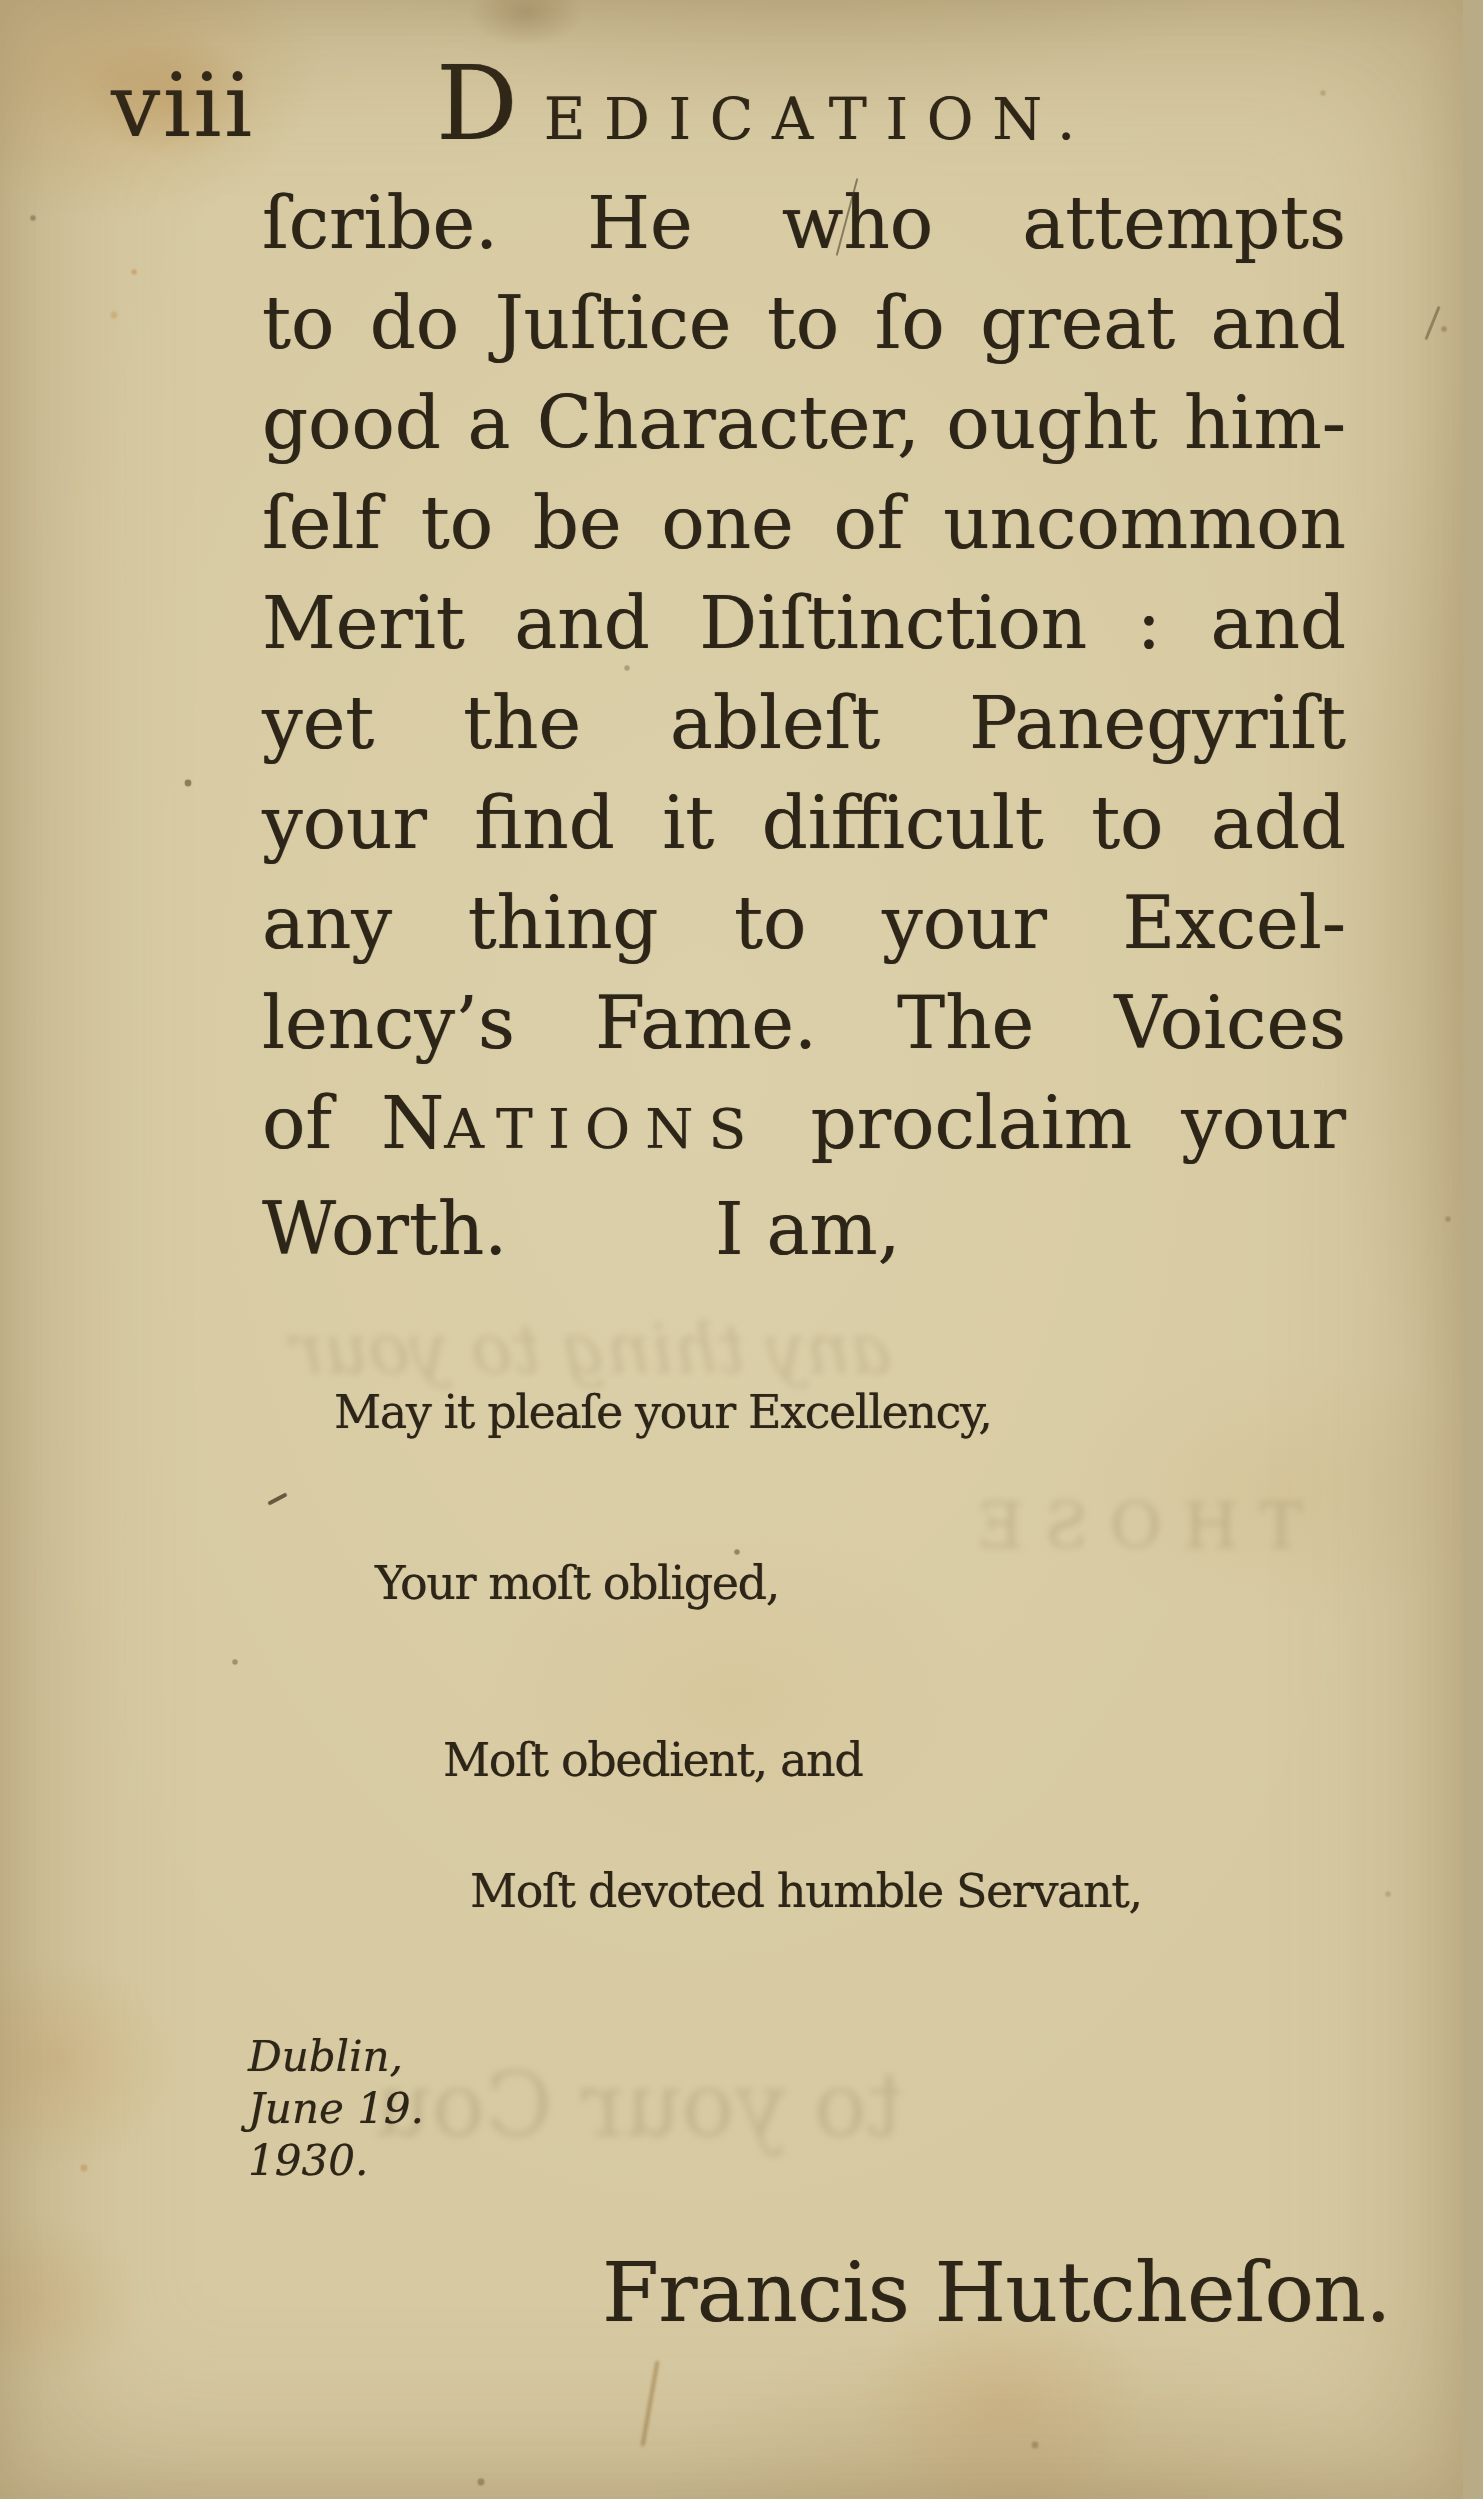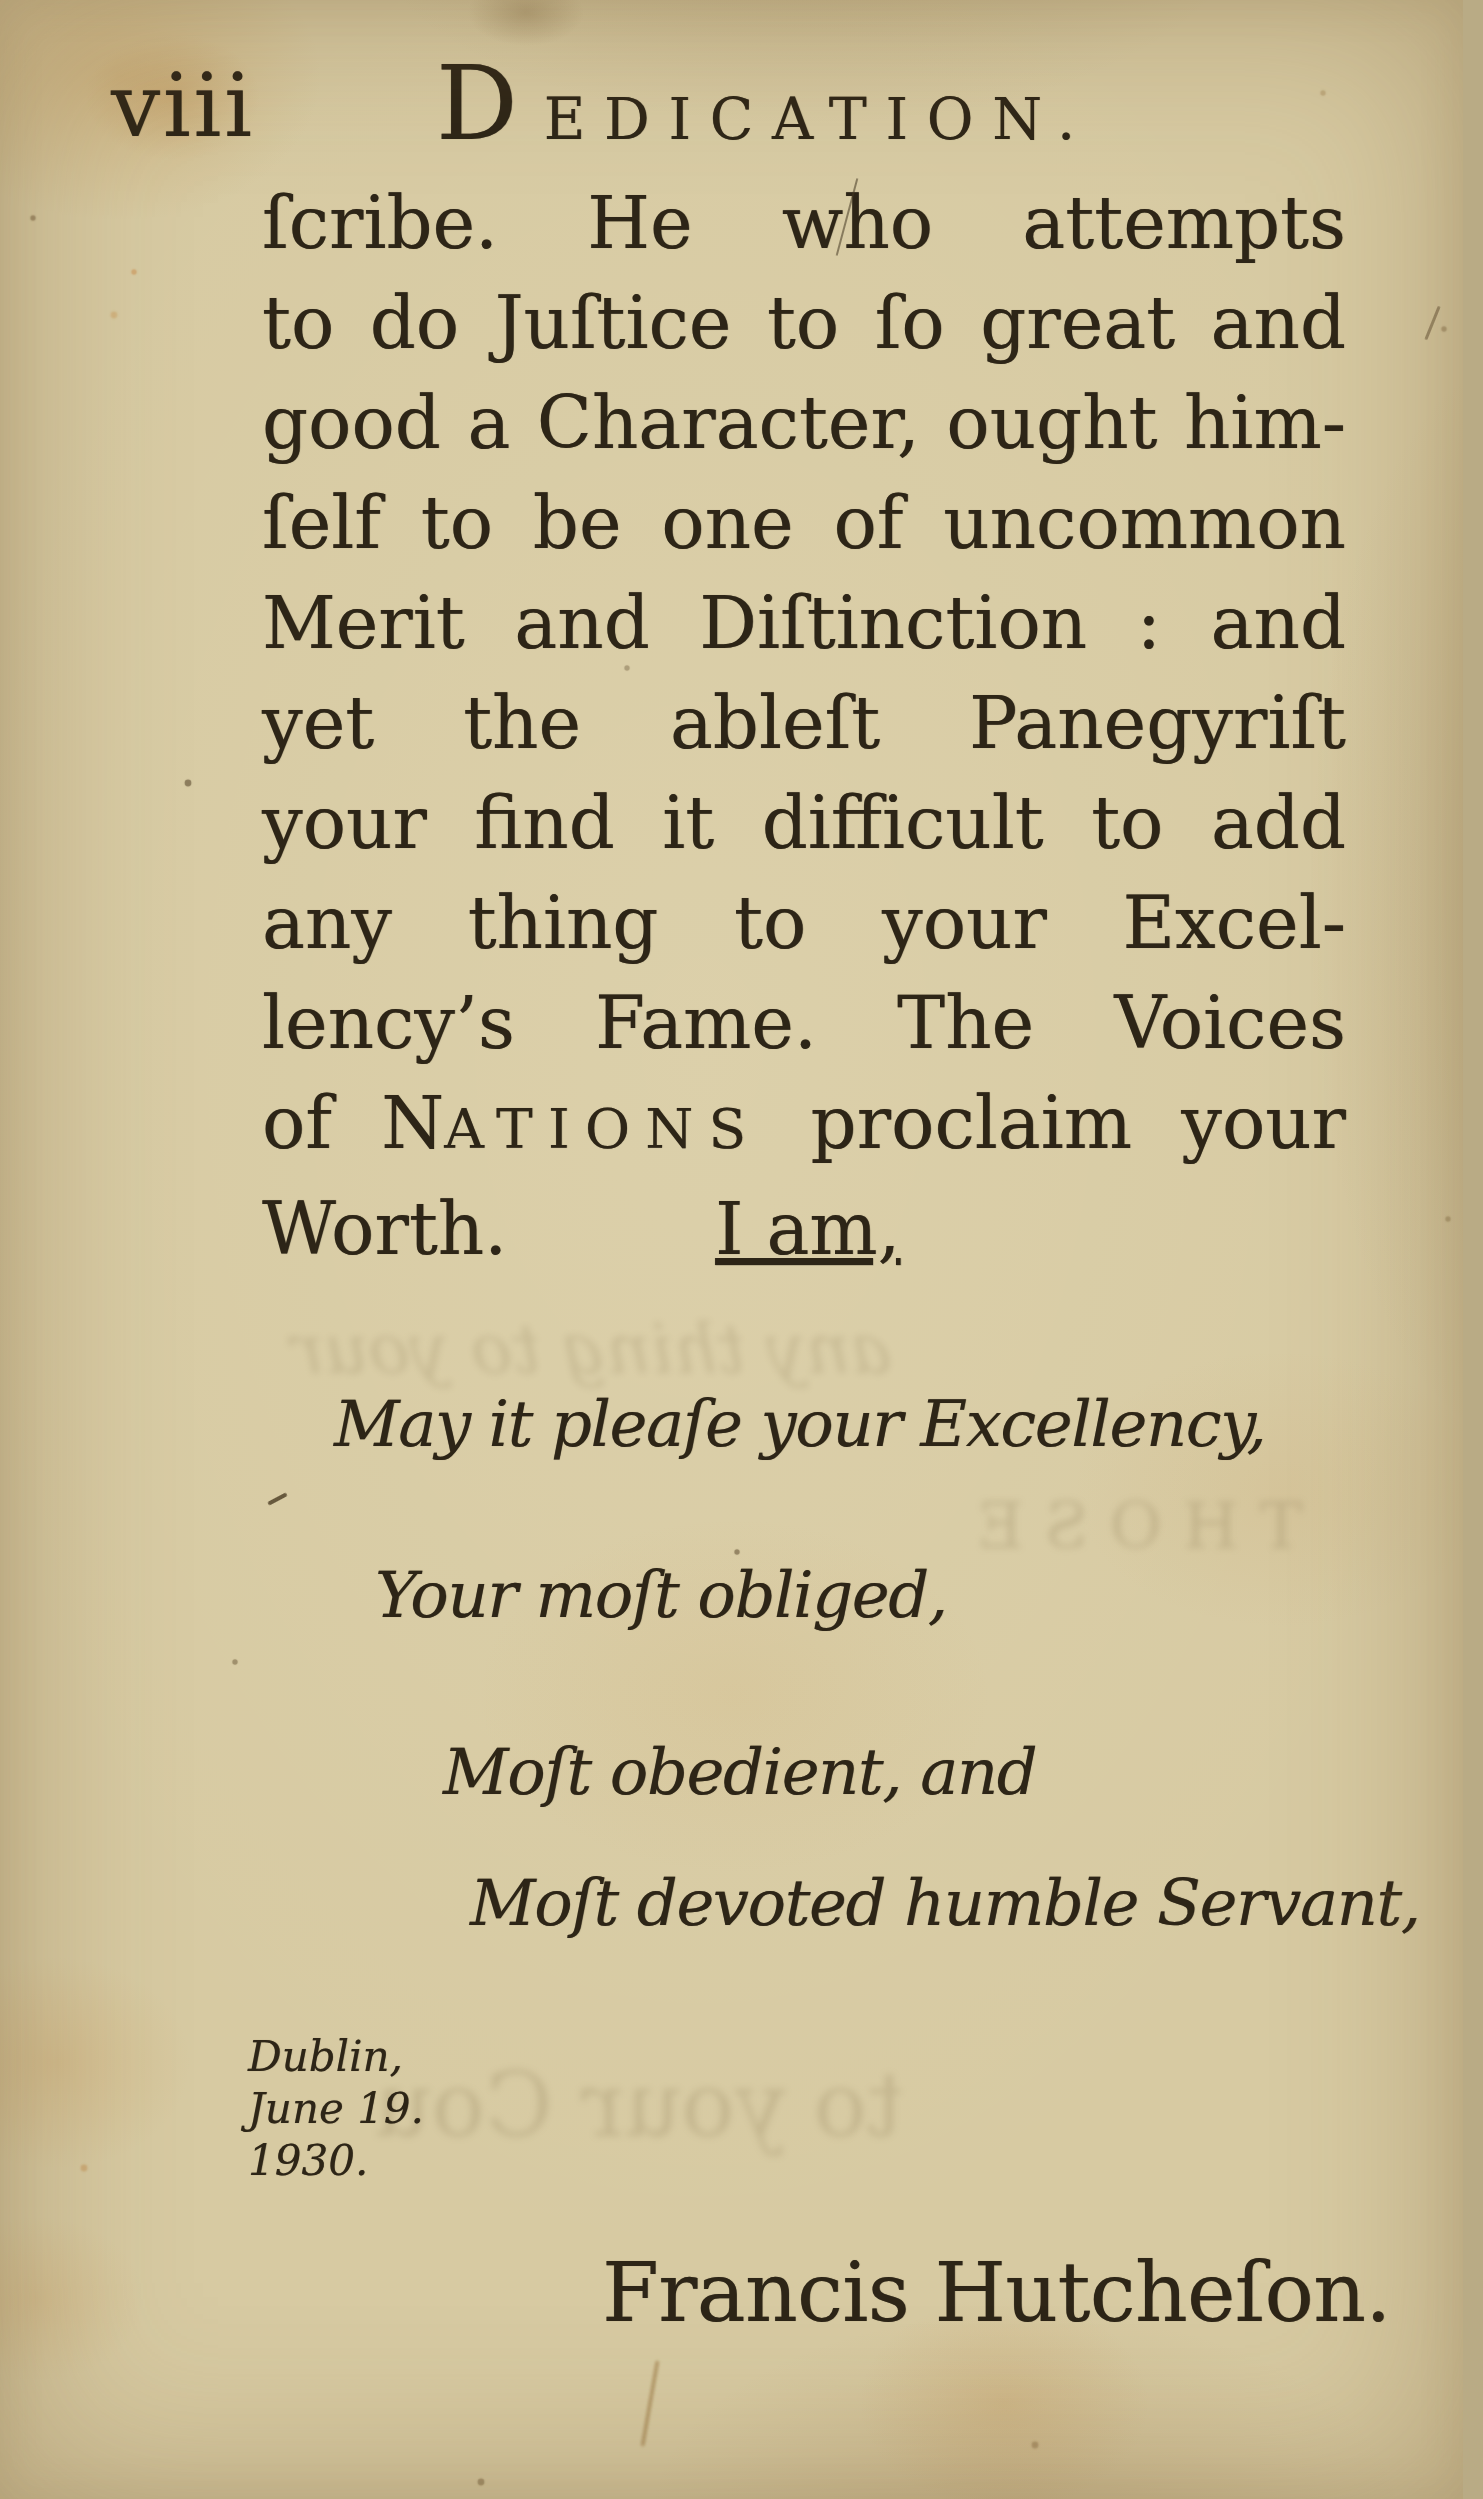--- a/index.html
+++ b/index.html
@@ -47,25 +47,25 @@
 
   
   .body-col{
     position:absolute;left:262px;top:173px;width:1084px;
     font-size:72px;line-height:100px;
   }
   .line{text-align:justify;text-align-last:justify;}
   .line.last{text-align:left;text-align-last:left;}
   .nations-initial{font-size:72px;}
   .nations-rest{font-size:55px;letter-spacing:15.2px;}
-  .iam{margin-left:208px;text-decoration:underline;}
+  .iam{margin-left:208px;}
 
   
   .closing-line{
-    position:absolute;font-style:italic;font-size:64px;line-height:1.3;
+    position:absolute;font-size:46px;line-height:1.3;
     letter-spacing:-1.4px;white-space:nowrap;
   }
   .cl1{left:334px;top:1383px;}
   .cl2{left:375px;top:1554px;}
   .cl3{left:443px;top:1731px;}
   .cl4{left:470px;top:1862px;}
 
   
   .dateline{
     position:absolute;left:248px;top:2031px;

